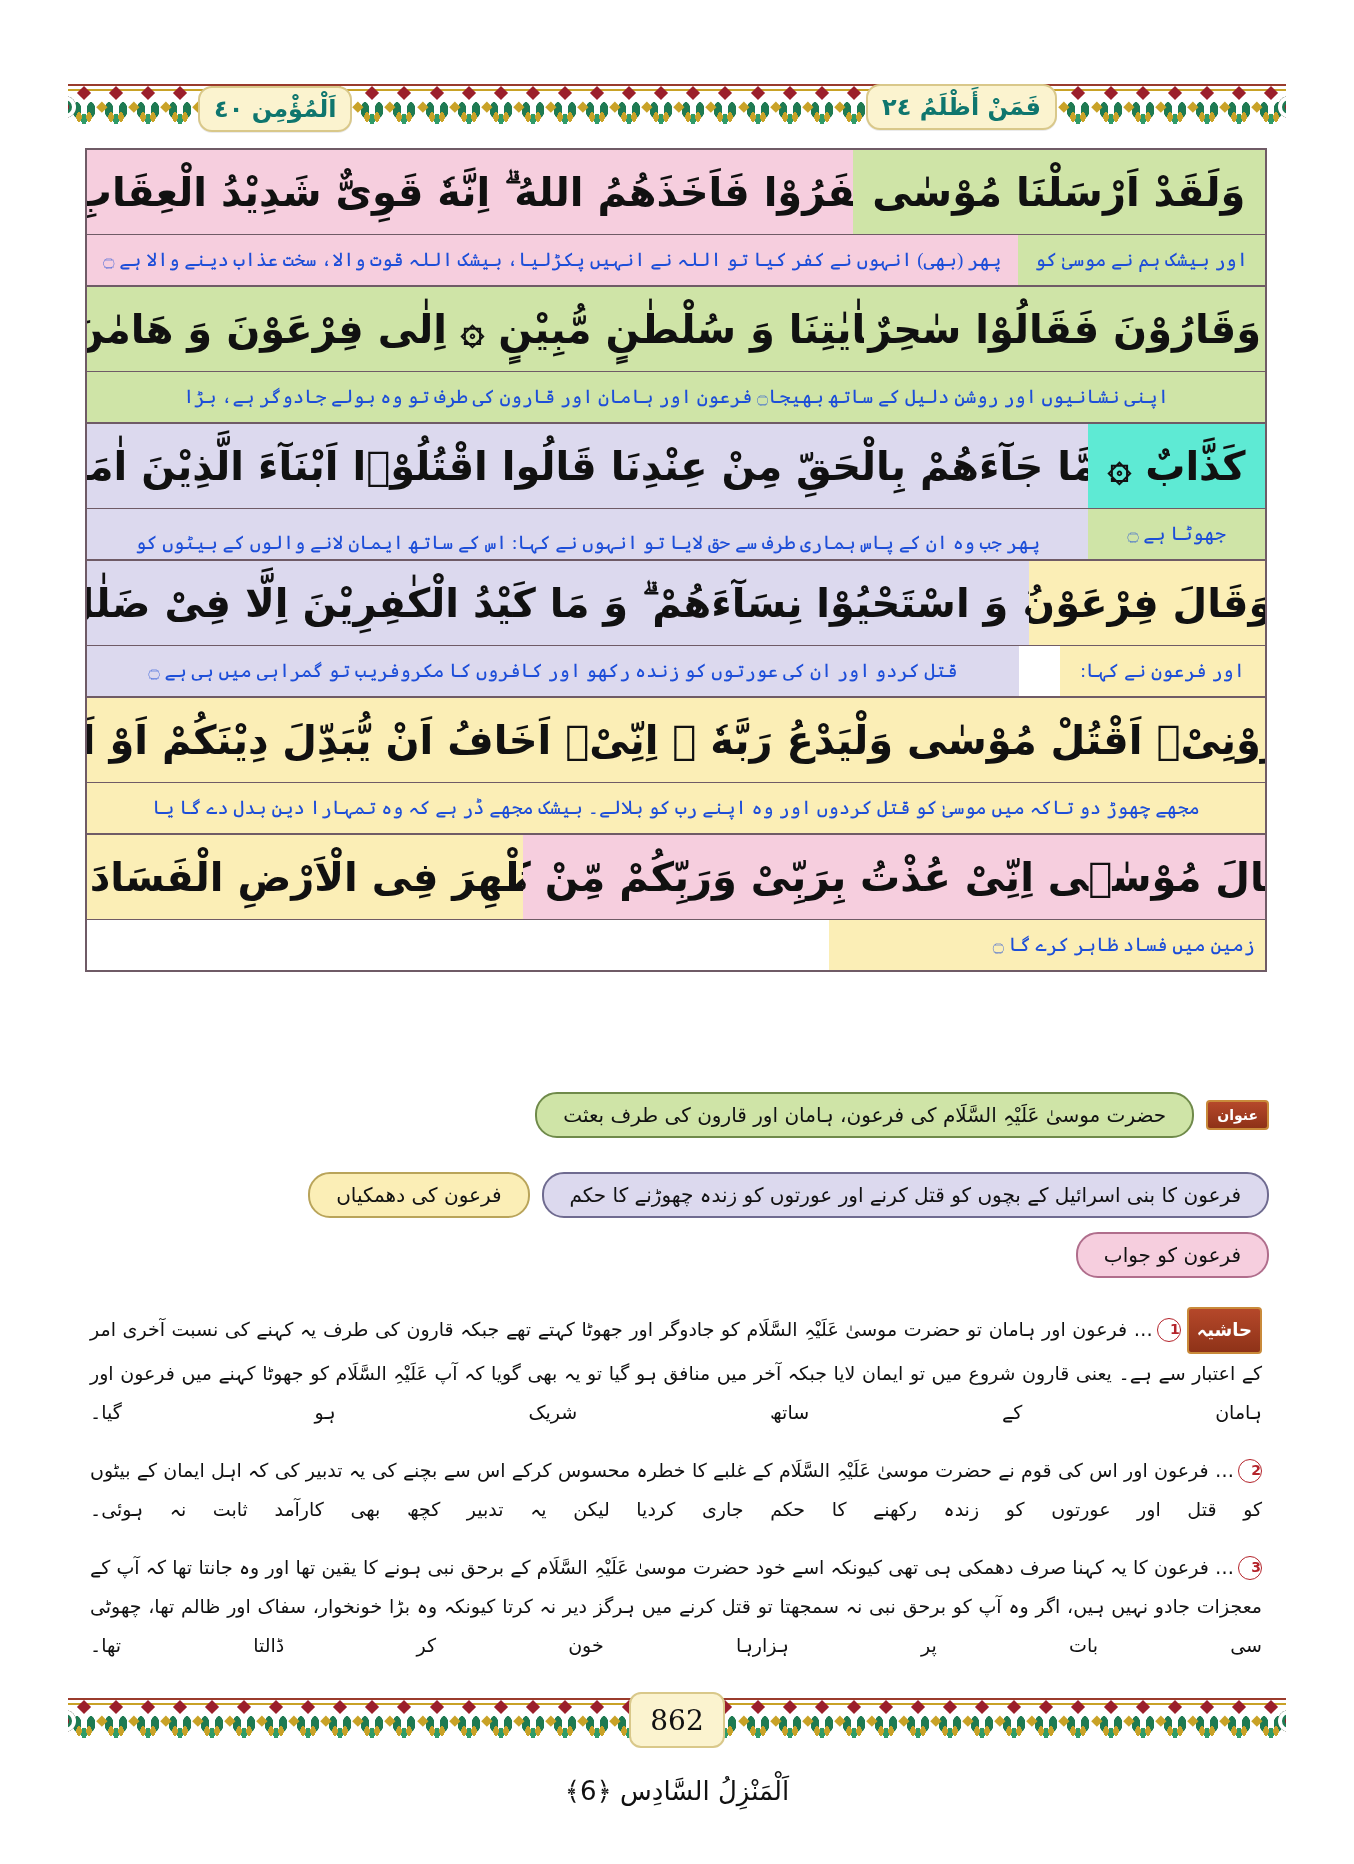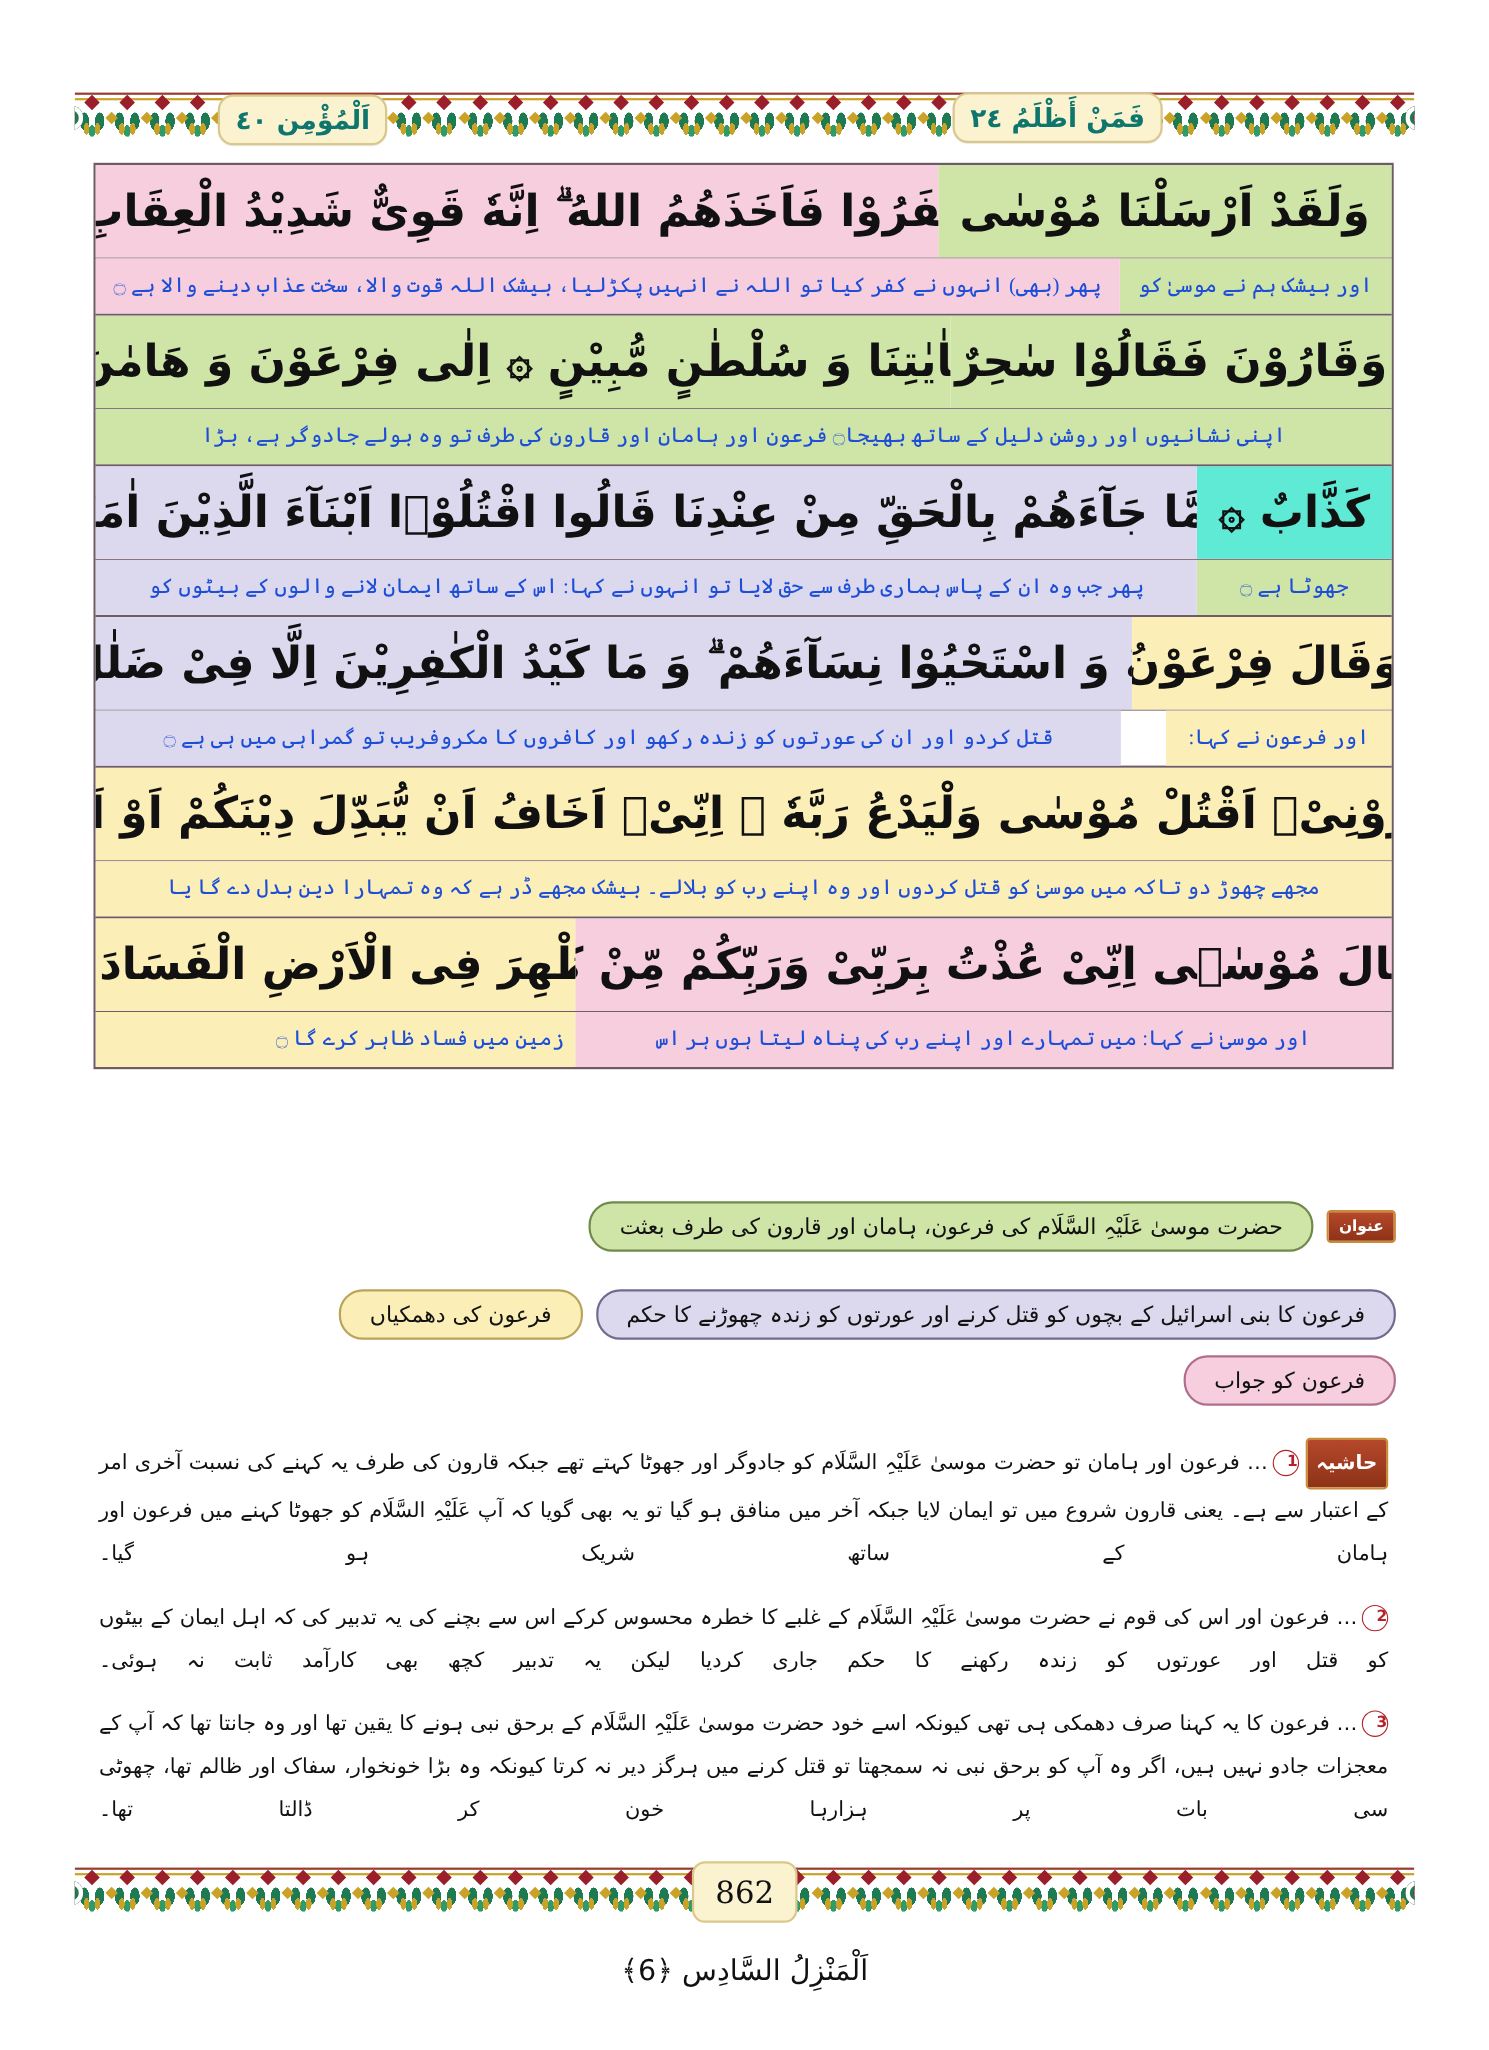--- a/index.html
+++ b/index.html
@@ -456,21 +456,21 @@
           <div class="ar-text">كَذَّابٌ ۞</div>
         </div>
         <div class="seg" style="width: 85%; background: rgb(220, 217, 238); justify-content: center;">
           <div class="ar-text">فَلَمَّا جَآءَهُمْ بِالْحَقِّ مِنْ عِنْدِنَا قَالُوا اقْتُلُوْۤا اَبْنَآءَ الَّذِیْنَ اٰمَنُوْا</div>
         </div>
       </div>
       <div class="vrow urdu">
         <div class="seg" style="width: 15%; background: rgb(207, 228, 167); justify-content: center;">
           <div class="ur-text">جھوٹا ہے ۝</div>
         </div>
-        <div class="seg" style="width: 85%; background: rgb(220, 217, 238); justify-content: center;">
+        <div class="seg" style="width: 85%; background: rgb(220, 217, 238); justify-content: center; align-items: flex-end;">
           <div class="ur-text">پھر جب وہ ان کے پاس ہماری طرف سے حق لایا تو انہوں نے کہا: اس کے ساتھ ایمان لانے والوں کے بیٹوں کو</div>
         </div>
       </div>
       <div class="vrow arabic">
         <div class="seg" style="width: 20%; background: rgb(251, 238, 182); justify-content: center;">
           <div class="ar-text">وَقَالَ فِرْعَوْنُ</div>
         </div>
         <div class="seg" style="width: 80%; background: rgb(220, 217, 238); justify-content: center;">
           <div class="ar-text">مَعَهٗ وَ اسْتَحْیُوْا نِسَآءَهُمْ ۗ وَ مَا كَیْدُ الْكٰفِرِیْنَ اِلَّا فِیْ ضَلٰلٍ ۞</div>
         </div>
@@ -495,23 +495,20 @@
       </div>
       <div class="vrow arabic">
         <div class="seg" style="width: 63%; background: rgb(246, 206, 222); justify-content: center;">
           <div class="ar-text">وَقَالَ مُوْسٰۤى اِنِّیْ عُذْتُ بِرَبِّیْ وَرَبِّكُمْ مِّنْ كُلِّ</div>
         </div>
         <div class="seg" style="width: 37%; background: rgb(251, 238, 182); justify-content: center;">
           <div class="ar-text">یُّظْهِرَ فِی الْاَرْضِ الْفَسَادَ ۞</div>
         </div>
       </div>
       <div class="vrow urdu last">
-        <div class="seg" style="width: 63%; background: rgb(246, 206, 222); justify-content: center;">
-          <div class="ur-text">اور موسیٰ نے کہا: میں تمہارے اور اپنے رب کی پناہ لیتا ہوں ہر اس</div>
-        </div>
         <div class="seg" style="width: 37%; background: rgb(251, 238, 182); ">
           <div class="ur-text">زمین میں فساد ظاہر کرے گا ۝</div>
         </div>
       </div>
     </div>
 
   <div class="pill-row" id="pill-row-1" style="top:1092px; right:85px; left:auto;">
       <div class="tag-chip">عنوان</div>
       <div class="pill green">حضرت موسیٰ عَلَیْہِ السَّلَام کی فرعون، ہامان اور قارون کی طرف بعثت</div>
     </div>

